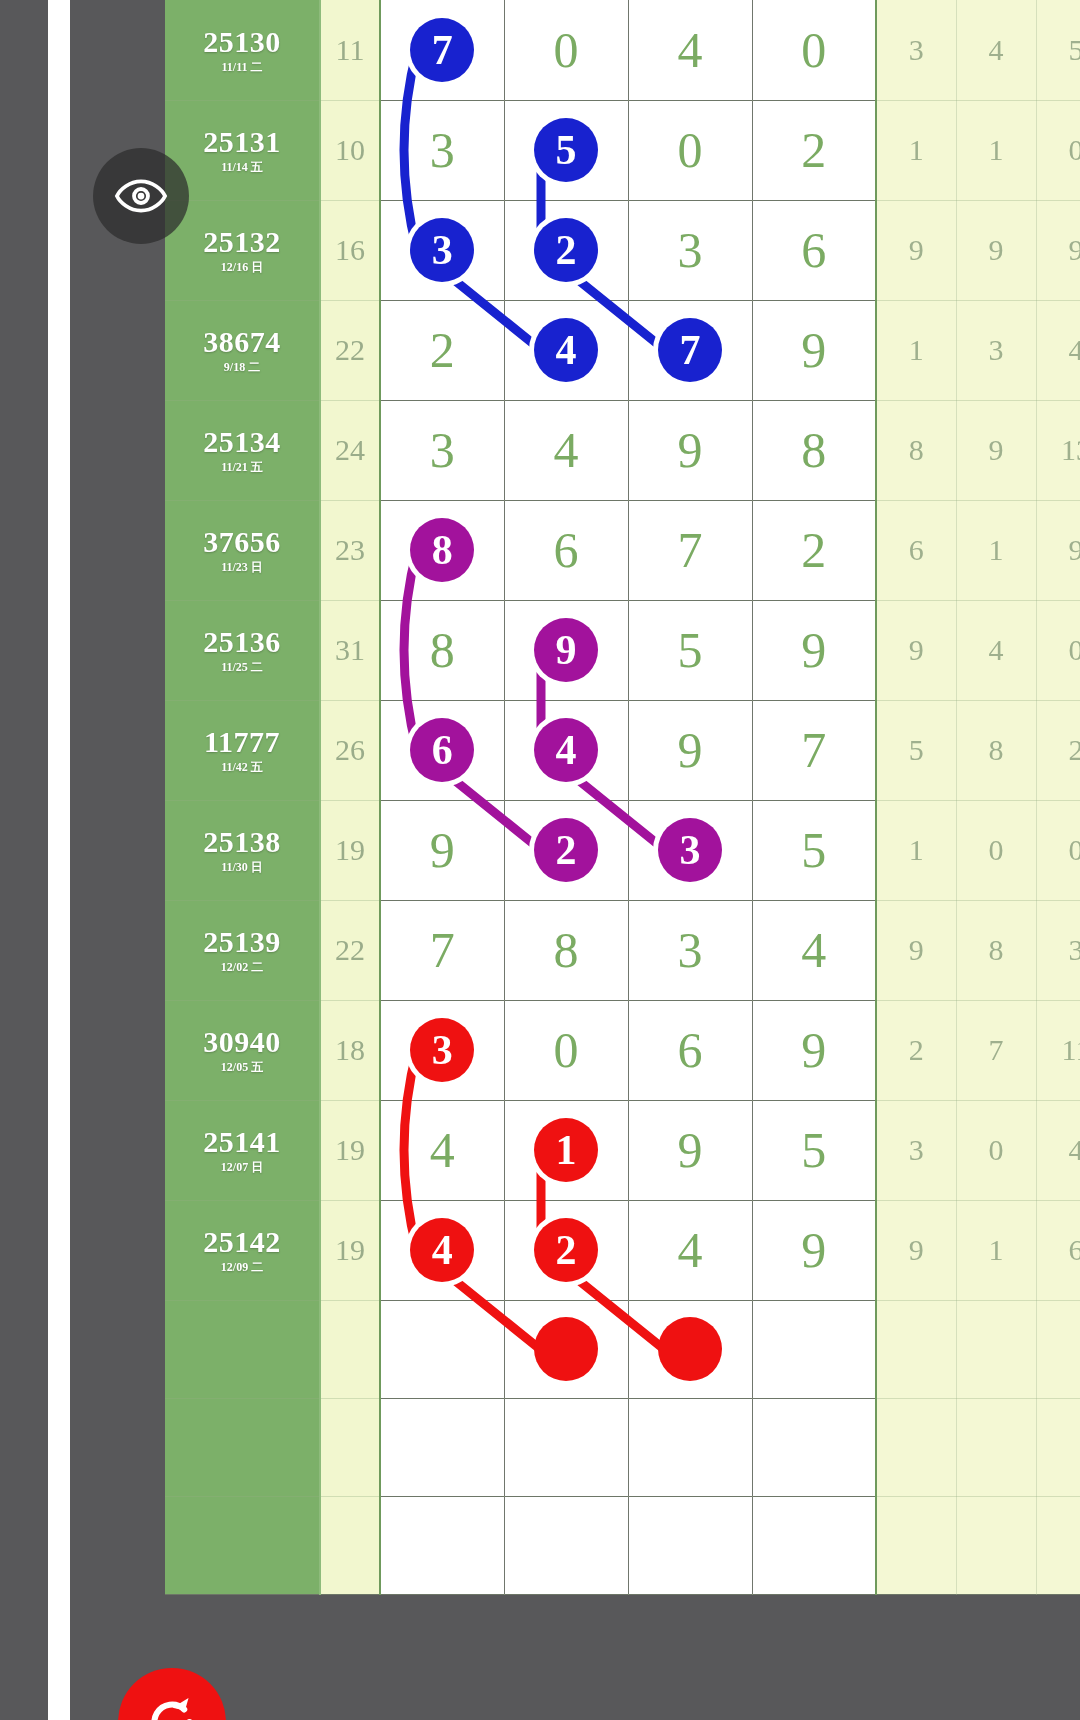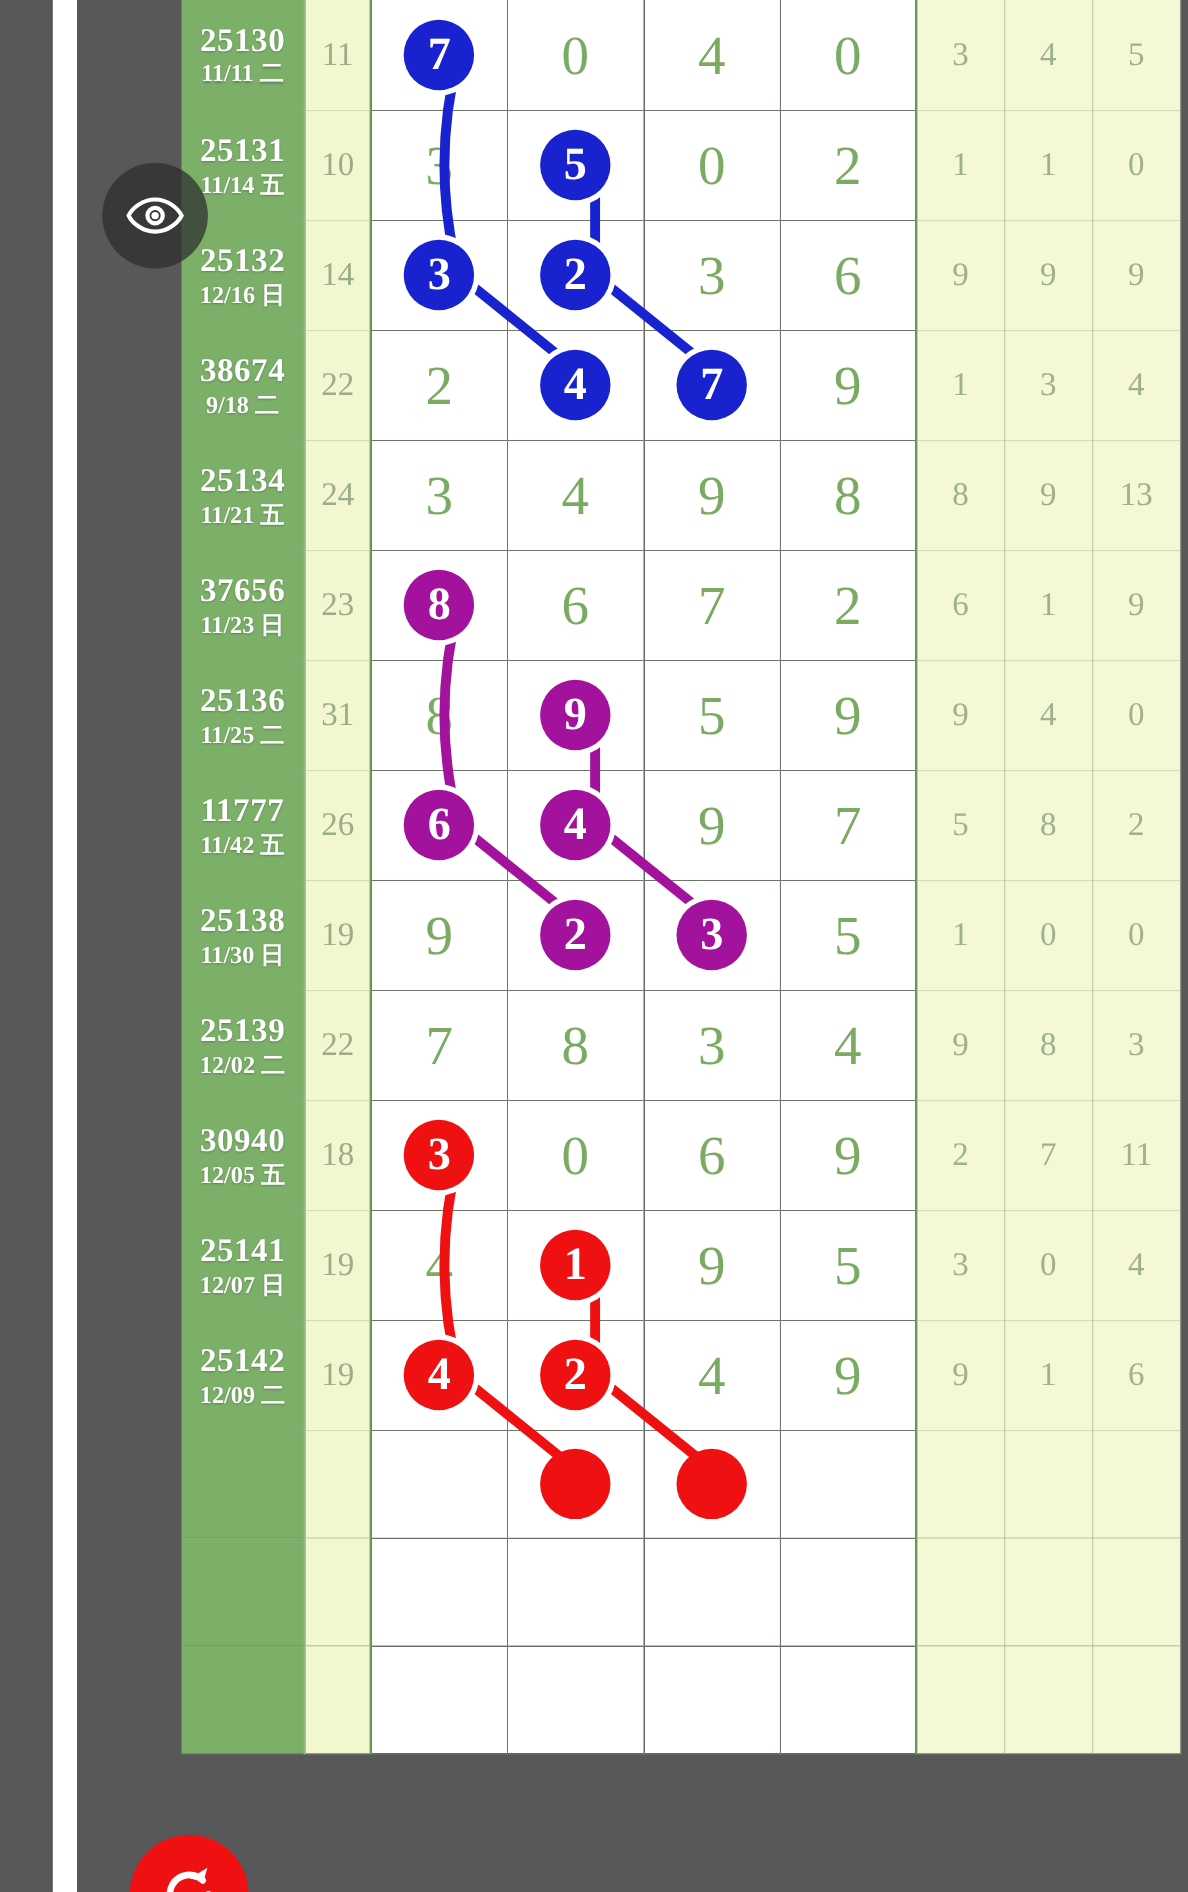--- a/index.html
+++ b/index.html
@@ -29,29 +29,29 @@
 
   tr.data-row { height:100px; }
   tr.blank-row { height:98px; }
 
   
   tr.group-end td { border-bottom:2px solid #5f8a4e; }
   tr.data-row td, tr.blank-row td { border-bottom:1px solid rgba(150,175,130,.35); }
 
   
   td.period-cell {
-    width:112px;
+    width:155px;
     background:#7cb069;
     color:#ffffff;
     line-height:1.05;
     border-right:2px solid #8ebb7c;
   }
   .period-no { font-size:30px; font-weight:bold; letter-spacing:.5px;
                text-shadow:0 1px 2px rgba(0,0,0,.25); }
-  .period-date { font-size:22px; font-weight:bold; margin-top:3px;
+  .period-date { font-size:12px; font-weight:bold; margin-top:3px;
                  text-shadow:0 1px 2px rgba(0,0,0,.25); }
 
   
   td.sum-cell {
     width:60px;
     background:#f2f7cf;
     color:#9aac8a;
     font-size:30px;
     border-right:2px solid #6f9a5c;
   }
@@ -162,21 +162,21 @@
         <td class="digit-cell last-digit"><span class="digit-plain">2</span></td>
         <td class="tail-cell">1</td>
         <td class="tail-cell">1</td>
         <td class="tail-cell">0</td>
       </tr>
       <tr class="data-row">
         <td class="period-cell">
           <div class="period-no">25132</div>
           <div class="period-date">12/16 日</div>
         </td>
-        <td class="sum-cell">14</td>
+        <td class="sum-cell">16</td>
         <td class="digit-cell">
           <div class="ball blue">3</div>
         </td>
         <td class="digit-cell">
           <div class="ball blue">2</div>
         </td>
         <td class="digit-cell"><span class="digit-plain">3</span></td>
         <td class="digit-cell last-digit"><span class="digit-plain">6</span></td>
         <td class="tail-cell">9</td>
         <td class="tail-cell">9</td>

